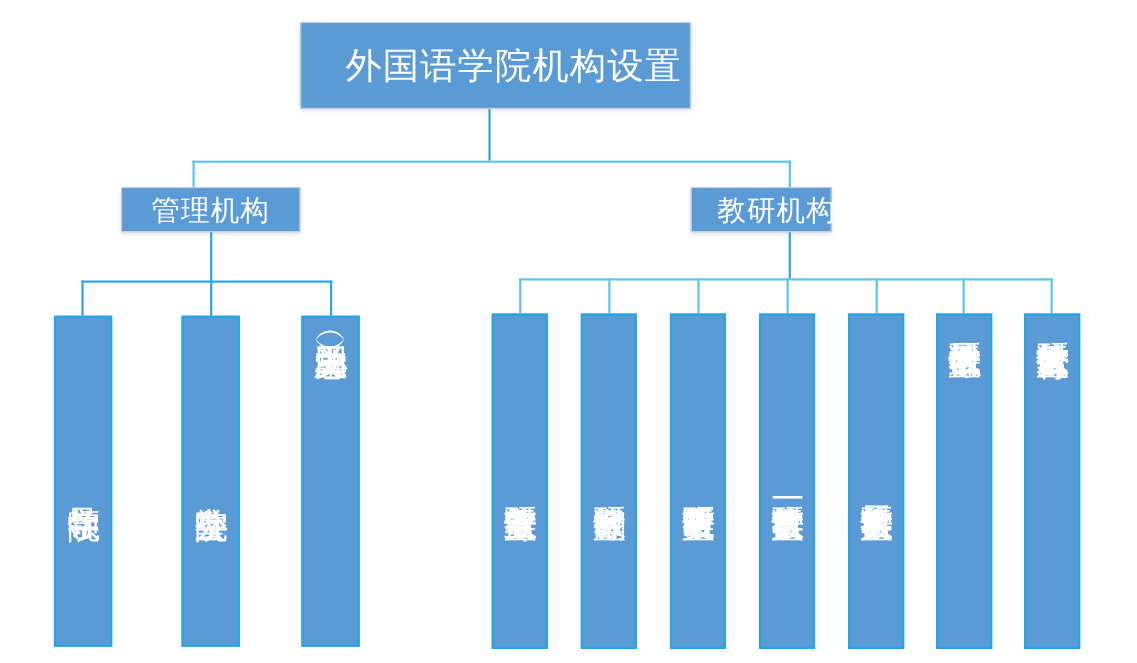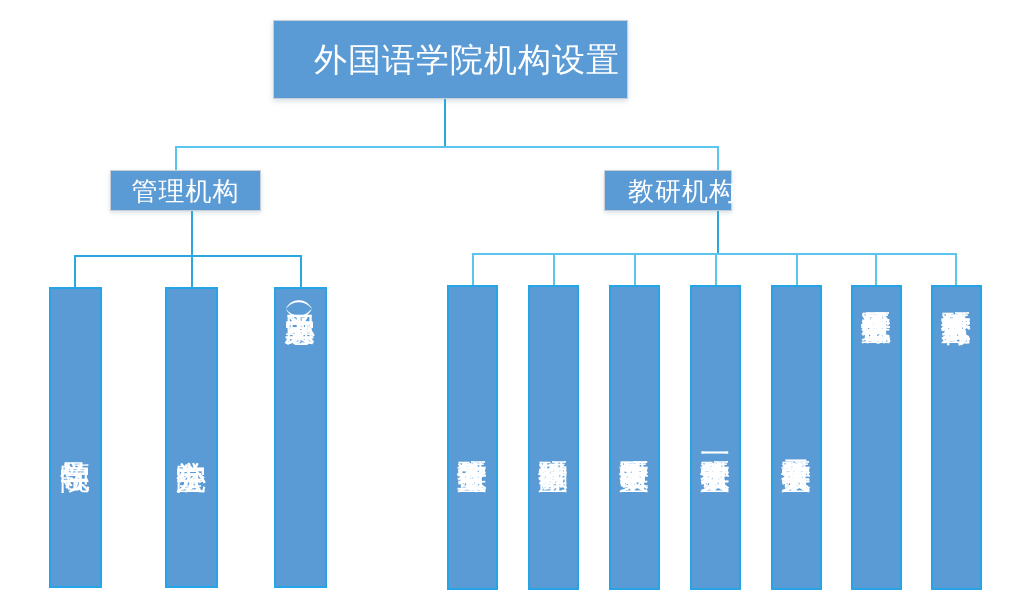--- a/index.html
+++ b/index.html
@@ -109,25 +109,25 @@
   <div class="conn conn-v conn-soft" style="left:634px; top:253px; width:2px; height:32px;"></div>
   <div class="conn conn-v conn-soft" style="left:715px; top:253px; width:2px; height:32px;"></div>
   <div class="conn conn-v conn-soft" style="left:796px; top:253px; width:2px; height:32px;"></div>
   <div class="conn conn-v conn-soft" style="left:875px; top:253px; width:2px; height:32px;"></div>
   <div class="conn conn-v conn-soft" style="left:955px; top:253px; width:2px; height:32px;"></div>
 
   <div class="node node-root" style="left:273px; top:20px; width:355px; height:79px;">
     <span class="node-label">外国语学院机构设置</span>
   </div>
 
-  <div class="node node-mid" style="left:110px; top:170px; width:151px; height:41px;text-align:right;">
+  <div class="node node-mid" style="left:110px; top:170px; width:163px; height:41px;text-align:right;">
     <span class="node-label">管理机构</span>
   </div>
 
-  <div class="node node-mid" style="left:604px; top:170px; width:128px; height:41px;padding-left:28px;">
+  <div class="node node-mid" style="left:628px; top:170px; width:128px; height:41px;padding-left:28px;">
     <span class="node-label">教研机构</span>
   </div>
 
   <div class="node node-leaf leaf-center" style="left:49px; top:287px; width:53px; height:301px;">
     <span class="node-label">学院领导</span>
   </div>
 
   <div class="node node-leaf leaf-center" style="left:165px; top:287px; width:53px; height:301px;">
     <span class="node-label">学院办公室</span>
   </div>

